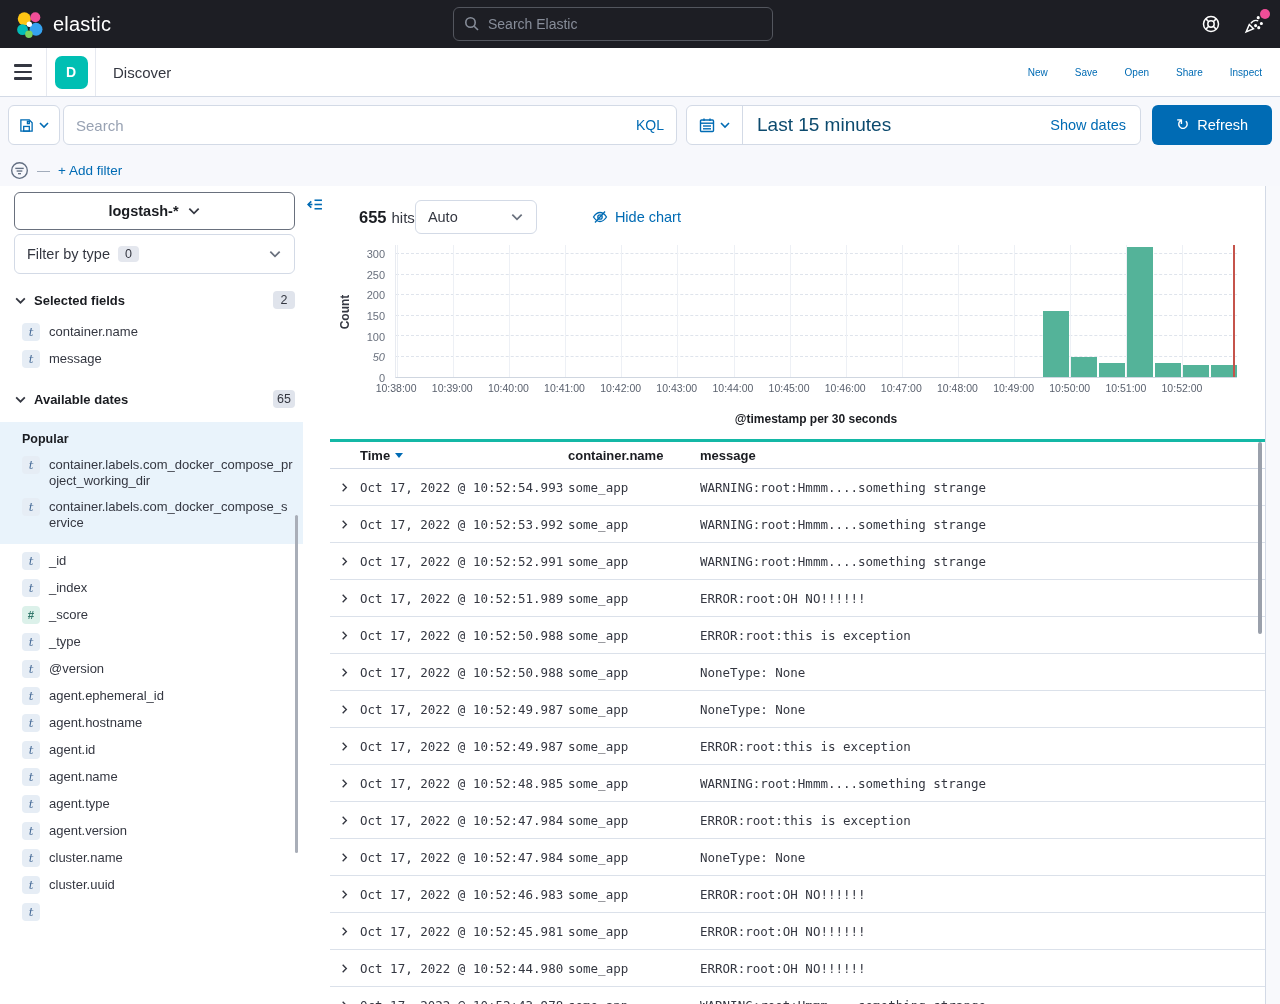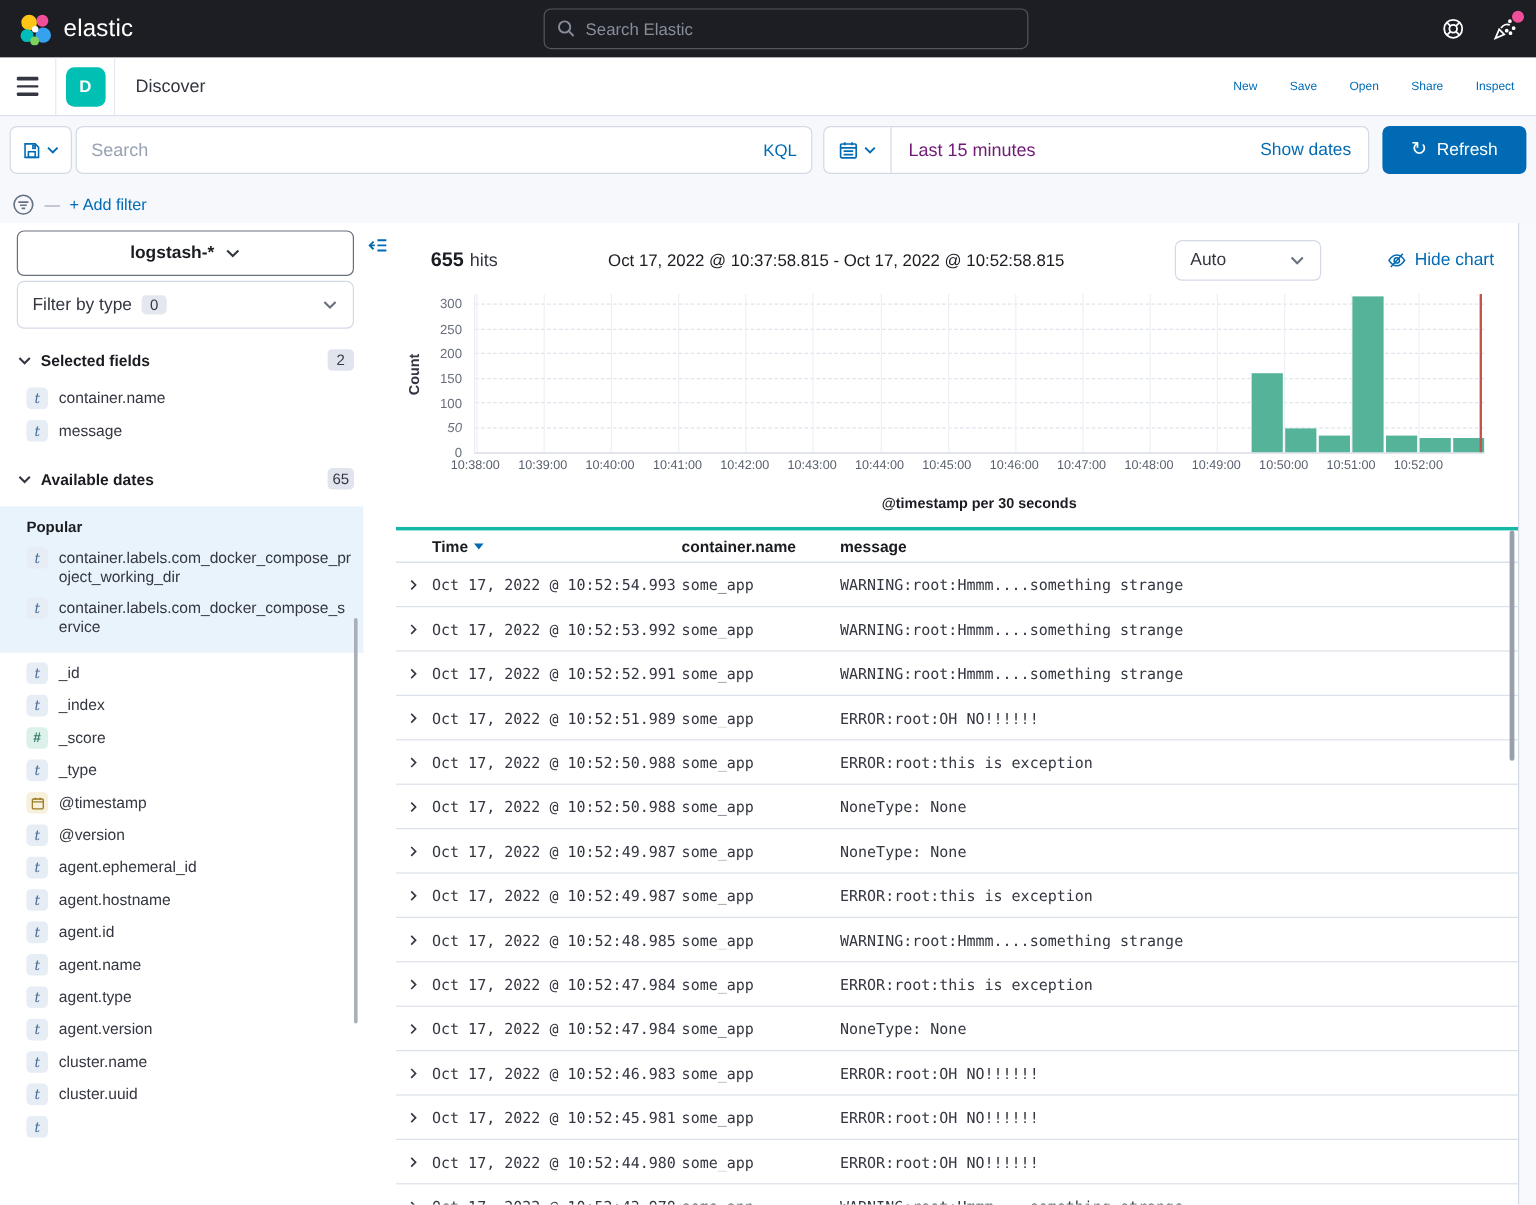--- a/index.html
+++ b/index.html
@@ -4,21 +4,21 @@
 <style>
   * { margin:0; padding:0; box-sizing:border-box; }
   html,body { width:1280px; height:1004px; overflow:hidden; background:#fff;
     font-family:"Liberation Sans", sans-serif; color:#343741; }
   .app { position:relative; width:1280px; height:1004px; display:flex; flex-direction:column; }
 
   
   .topbar { height:48px; background:#1d1e24; display:flex; align-items:center; padding:0 16px; flex:0 0 auto; }
   .brand { display:flex; align-items:center; gap:10px; width:437px; }
   .brand-name { color:#fff; font-size:20px; letter-spacing:.2px; }
-  .topbar-search { width:404px; height:32px; border:1px solid #53565e; border-radius:6px;
+  .topbar-search { width:320px; height:32px; border:1px solid #53565e; border-radius:6px;
     display:flex; align-items:center; padding:16px 10px; gap:8px; background:#1d1e24; }
   .topbar-search input { background:transparent; border:none; outline:none; color:#d4dae5;
     font-size:14px; width:100%; font-family:"Liberation Sans",sans-serif; }
   .topbar-search input::placeholder { color:#878d99; }
   .topbar-icons { margin-left:auto; display:flex; align-items:center; gap:22px; }
   .icon-btn { position:relative; background:none; border:none; cursor:pointer; display:flex; }
   .noti-dot { position:absolute; top:-5px; right:-6px; width:10px; height:10px; border-radius:50%; background:#f04e98; }
 
   
   .navbar { height:49px; background:#fff; border-bottom:1px solid #d3dae6; display:flex; align-items:center; flex:0 0 auto; }
@@ -39,21 +39,21 @@
   .saved-query-btn { width:52px; background:#fff; border:1px solid #d3dae6; border-radius:6px;
     display:flex; align-items:center; justify-content:center; gap:4px; cursor:pointer; }
   .search-box { flex:1; background:#fff; border:1px solid #d3dae6; border-radius:6px;
     display:flex; align-items:center; padding:0 12px; }
   .search-box input { flex:1; border:none; outline:none; font-size:15px; font-family:"Liberation Sans",sans-serif; color:#343741; }
   .search-box input::placeholder { color:#98a2b3; }
   .kql-label { color:#006bb4; font-size:14px; font-weight:500; cursor:pointer; }
   .datepicker { width:455px; background:#fff; border:1px solid #d3dae6; border-radius:6px; display:flex; align-items:center; margin-left:6px; }
   .date-quick { width:56px; height:100%; display:flex; align-items:center; justify-content:center; gap:4px;
     border-right:1px solid #d3dae6; cursor:pointer; background:none; border-top:none; border-left:none; border-bottom:none; }
-  .date-text { font-size:15px; color:#701a75; padding-left:14px; }
+  .date-text { font-size:19px; color:#0c4a6e; padding-left:14px; }
   .show-dates { margin-left:auto; padding-right:14px; color:#006bb4; font-size:14.5px; cursor:pointer; }
   .refresh-btn { width:120px; margin-left:8px; background:#006bb4; color:#fff; border:none; border-radius:6px;
     font-size:14.5px; font-weight:500; display:flex; align-items:center; justify-content:center; gap:8px; cursor:pointer;
     font-family:"Liberation Sans",sans-serif; }
   .refresh-glyph { font-size:16px; line-height:1; }
   .filter-row { display:flex; align-items:center; gap:8px; height:28px; margin-top:11px; padding-left:2px; }
   .filter-dash { color:#98a2b3; font-size:13px; }
   .add-filter { color:#006bb4; font-size:13.5px; cursor:pointer; }
 
   
@@ -367,32 +367,20 @@
 
     <span class="fname">_score</span>
   </div>
 
   <div class="field-item" data-type="t">
     <span class="fbadge badge-t">t</span>
 
     <span class="fname">_type</span>
   </div>
 
-  <div class="field-item" data-type="date">
-
-    <span class="fbadge badge-date">
-      <svg width="11" height="11" viewBox="0 0 12 12" fill="none" stroke="#9a7b22" stroke-width="1.2">
-        <rect x="1" y="2" width="10" height="9" rx="1"></rect>
-                <line x1="1" y1="4.6" x2="11" y2="4.6"></line>
-        <line x1="3.8" y1="0.8" x2="3.8" y2="3"></line>
-                <line x1="8.2" y1="0.8" x2="8.2" y2="3"></line>
-      </svg>
-    </span>
-    <span class="fname">@timestamp</span>
-  </div>
 
   <div class="field-item" data-type="t">
     <span class="fbadge badge-t">t</span>
 
     <span class="fname">@version</span>
   </div>
 
   <div class="field-item" data-type="t">
     <span class="fbadge badge-t">t</span>
 
@@ -463,21 +451,20 @@
       </button>
     </div>
 
     <main class="main">
 
       <div class="results-header">
         <div class="hits-wrap">
           <span class="hits-count">655</span>
           <span class="hits-label">hits</span>
         </div>
-        <div class="range-wrap">Oct 17, 2022 @ 10:37:58.815 - Oct 17, 2022 @ 10:52:58.815</div>
         <div class="interval-select">
           <span>Auto</span>
           <span class="chev">
             <svg width="14" height="14" viewBox="0 0 12 12" fill="none" stroke="#69707d" stroke-width="1.5">
                 <polyline points="2,4 6,8 10,4"></polyline>
               </svg>
           </span>
         </div>
         <div class="hide-chart">
           <span>

